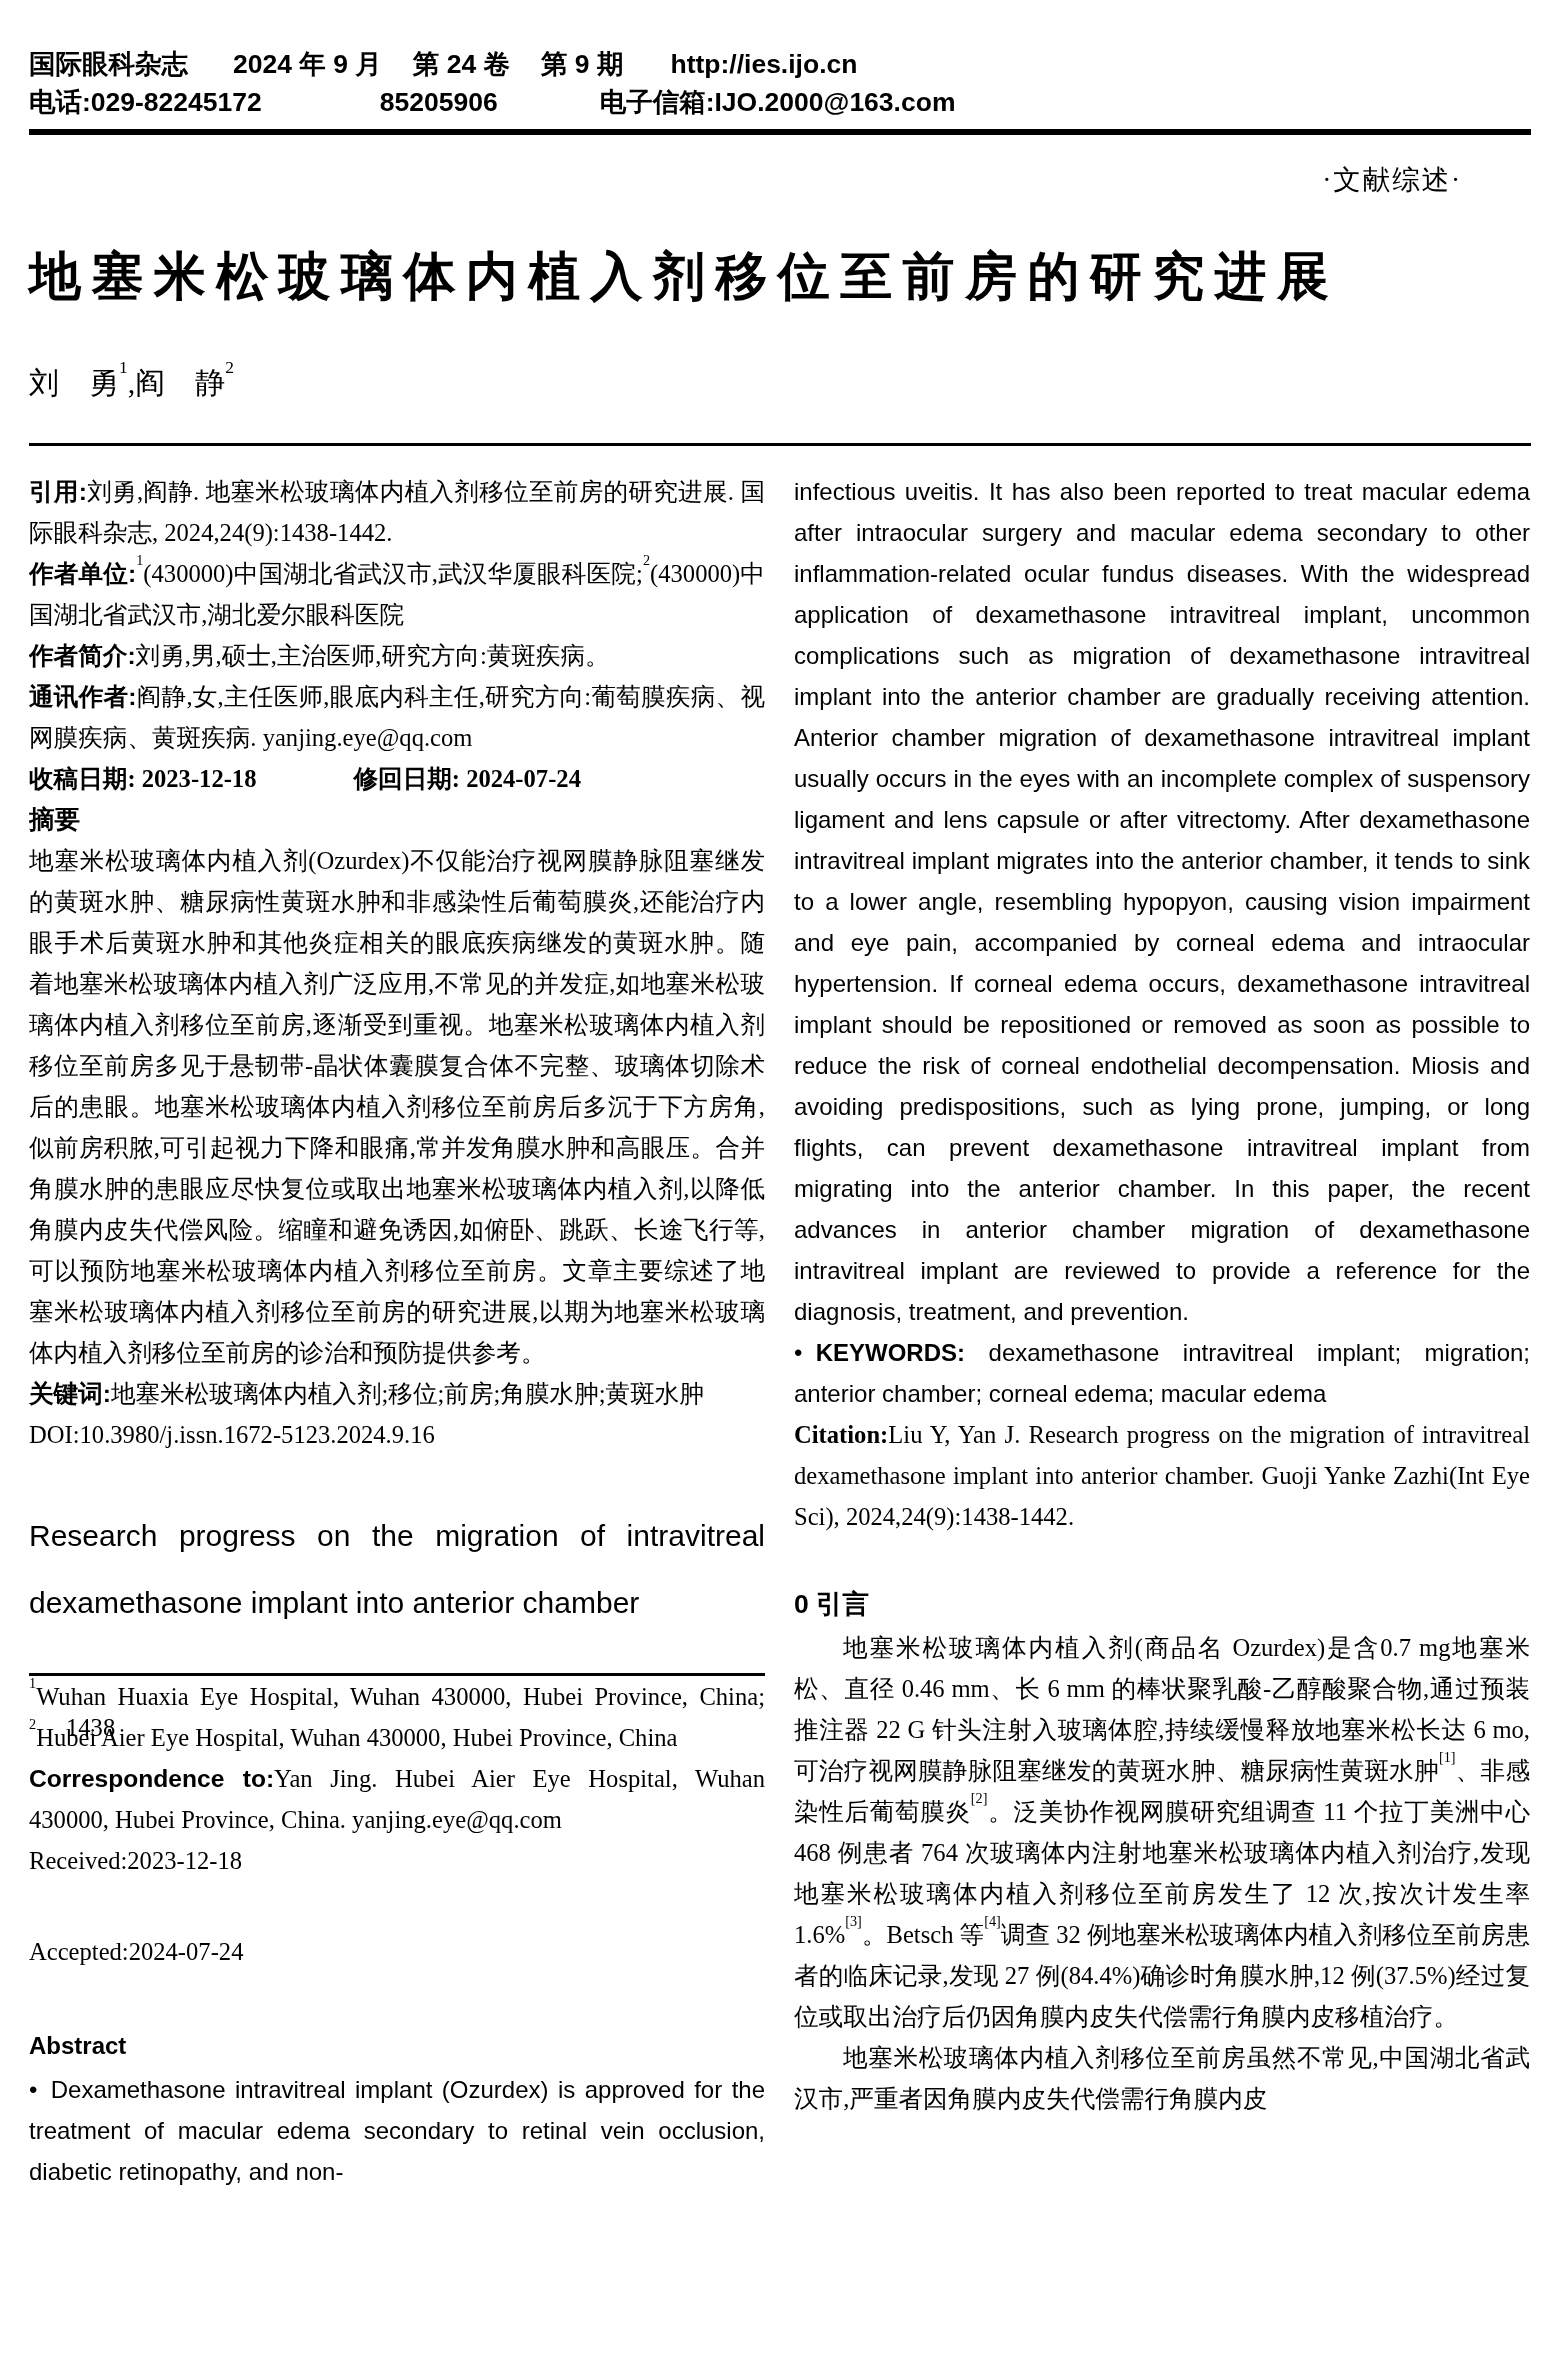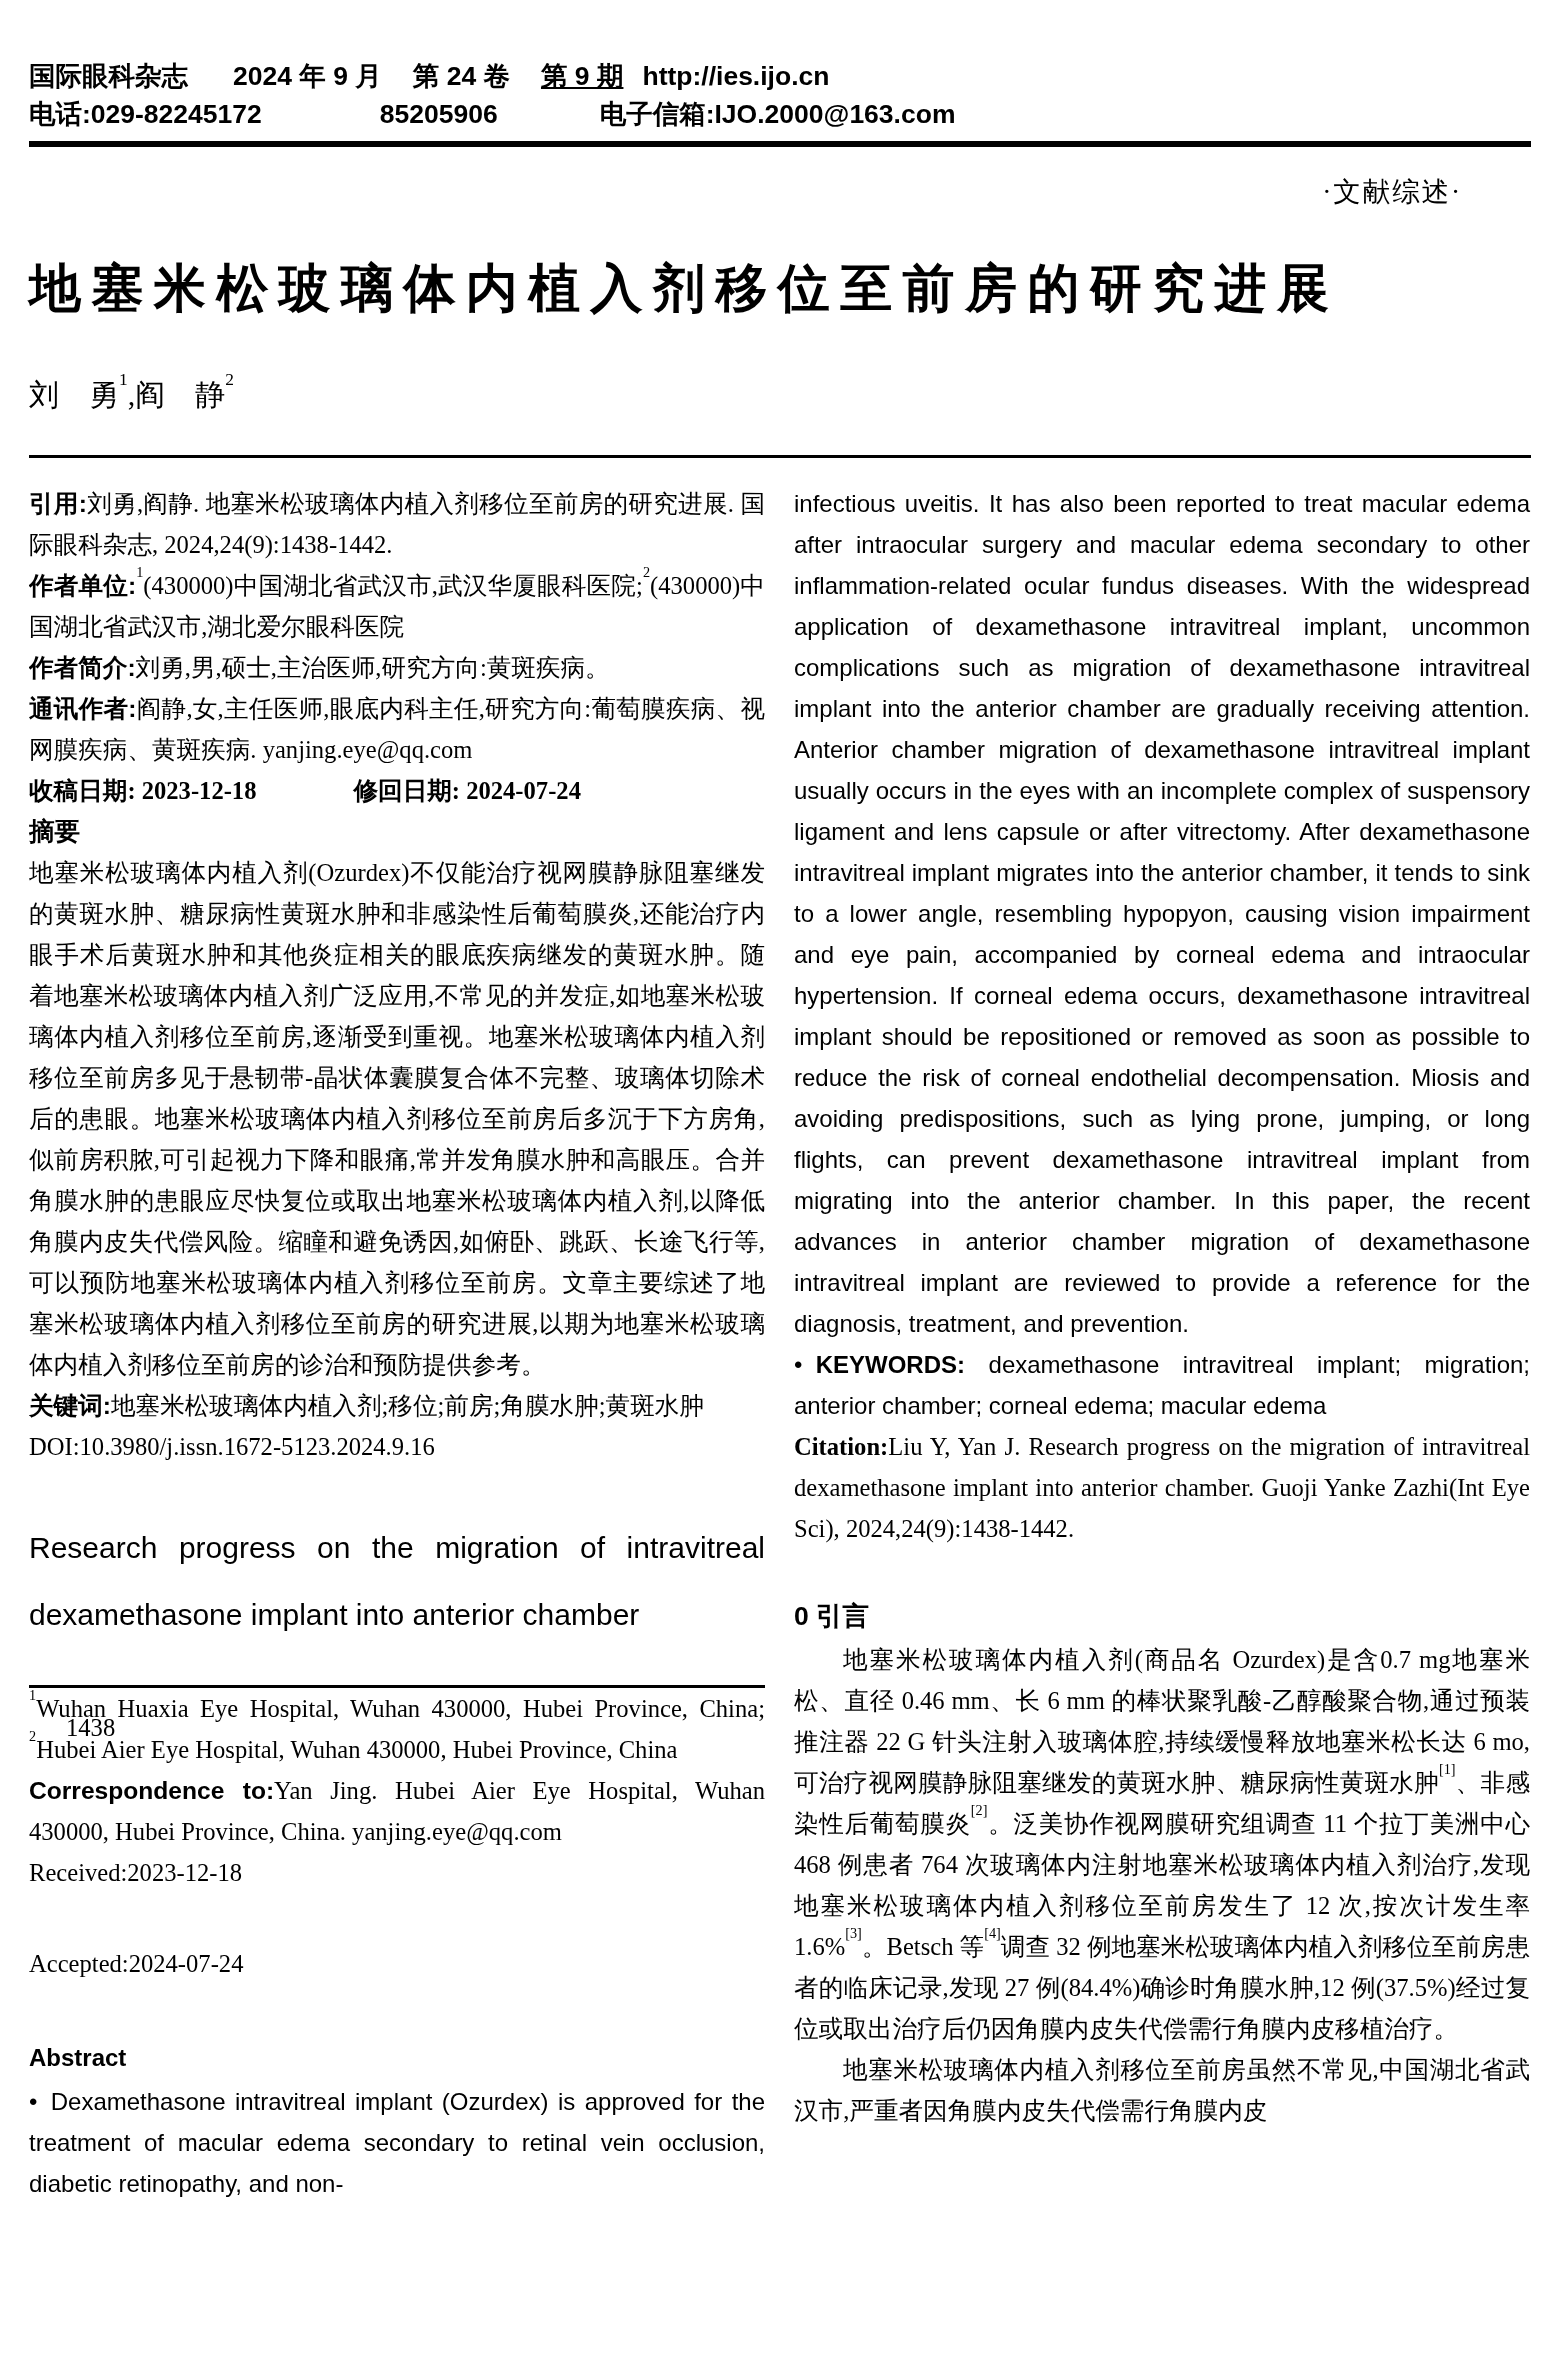--- a/index.html
+++ b/index.html
@@ -4,29 +4,29 @@
 <style>
   * { margin:0; padding:0; box-sizing:border-box; }
   html,body { background:#ffffff; }
   body {
     width:1560px; height:2366px;
     color:#000;
     font-family:"Liberation Serif","DejaVu Serif",serif;
     overflow:hidden;
     position:relative;
   }
-  .page { width:1560px; height:1784px; padding:16px 29px 0 29px; position:relative; }
+  .page { width:1560px; height:1784px; padding:4px 29px 0 29px; position:relative; }
 
   
   .journal-header { font-family:"Liberation Sans","DejaVu Sans",sans-serif; font-weight:bold; font-size:26.5px; }
   .hdr-row { display:flex; align-items:baseline; line-height:38px; white-space:nowrap; }
   .hdr-row1 .h-i1 { margin-right:45px; }
   .hdr-row1 .h-i2 { margin-right:31px;margin-top:41px; }
   .hdr-row1 .h-i3 { margin-right:31px; }
-  .hdr-row1 .h-i4 { margin-right:19px;text-decoration:underline; }
+  .hdr-row1 .h-i4 { margin-right:47px; }
   .hdr-row2 .h-i1 { margin-right:118px; }
   .hdr-row2 .h-i2 { margin-right:102px; }
   .rule-thick { border-top:6.6px solid #000; margin-top:7.6px; }
 
   .article-type { text-align:right; font-size:27.5px; margin-top:27.5px; padding-right:69px; letter-spacing:1.9px; }
 
   .title-cn {
     font-size:52px; font-weight:bold; letter-spacing:10.4px;
     margin-top:44px; white-space:nowrap;
   }

